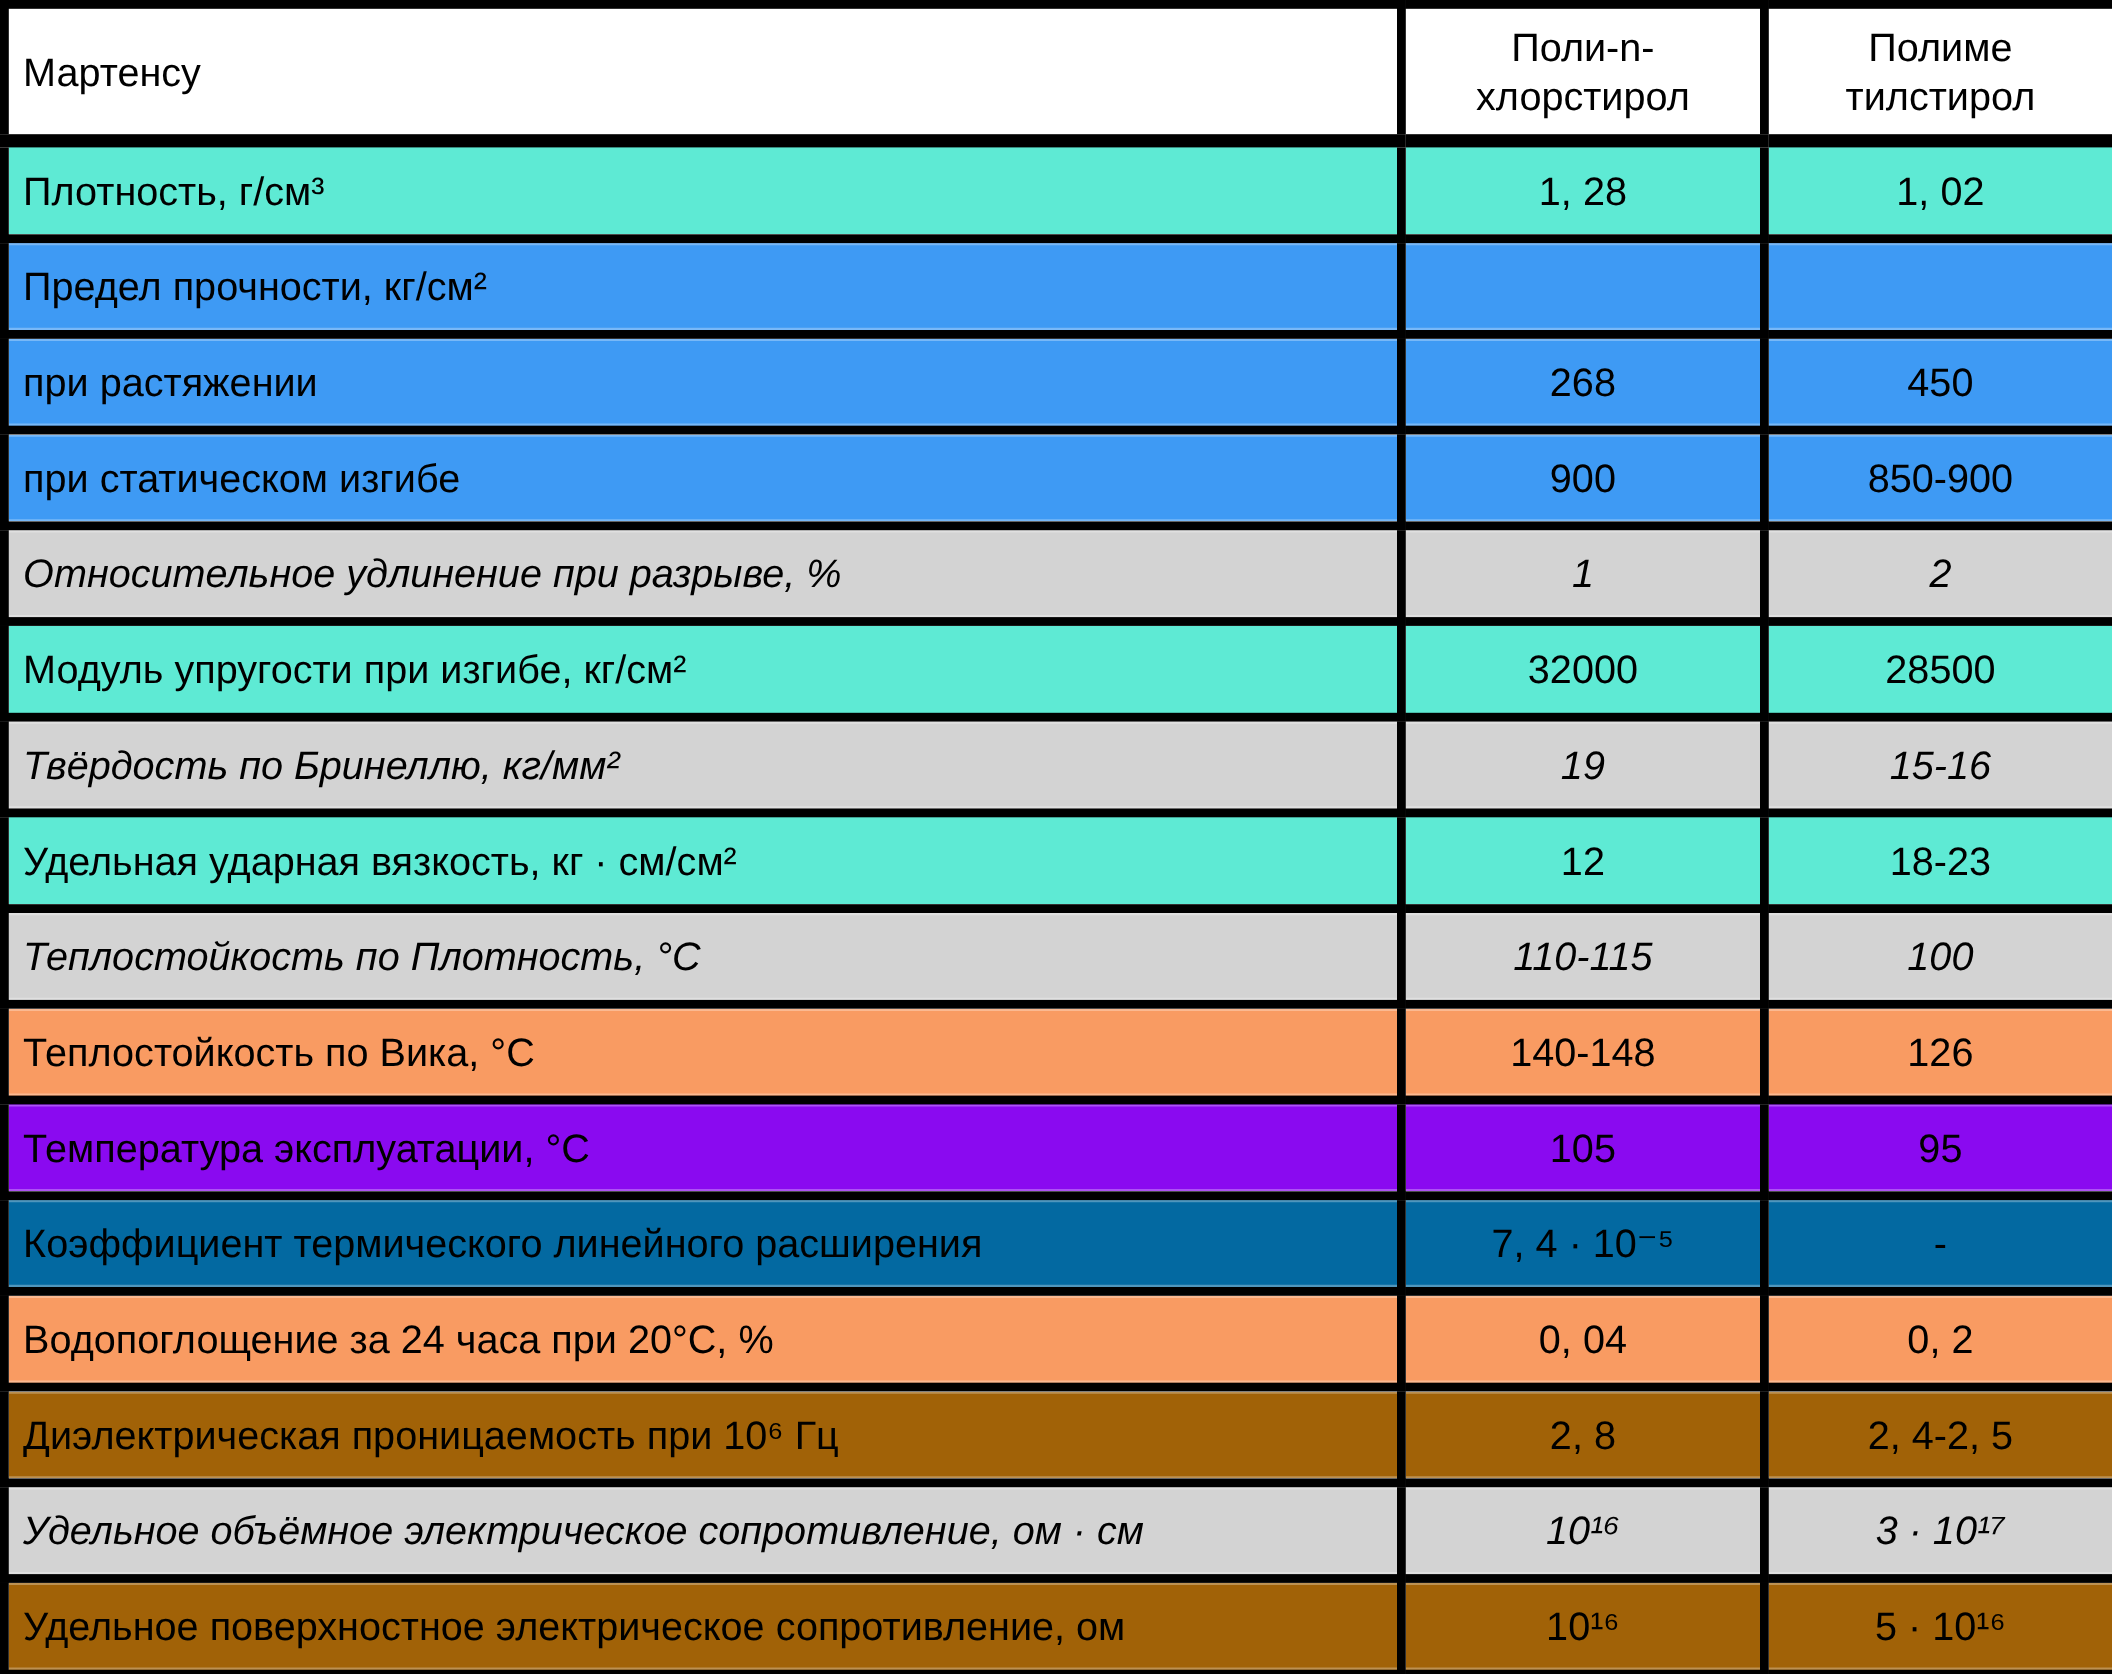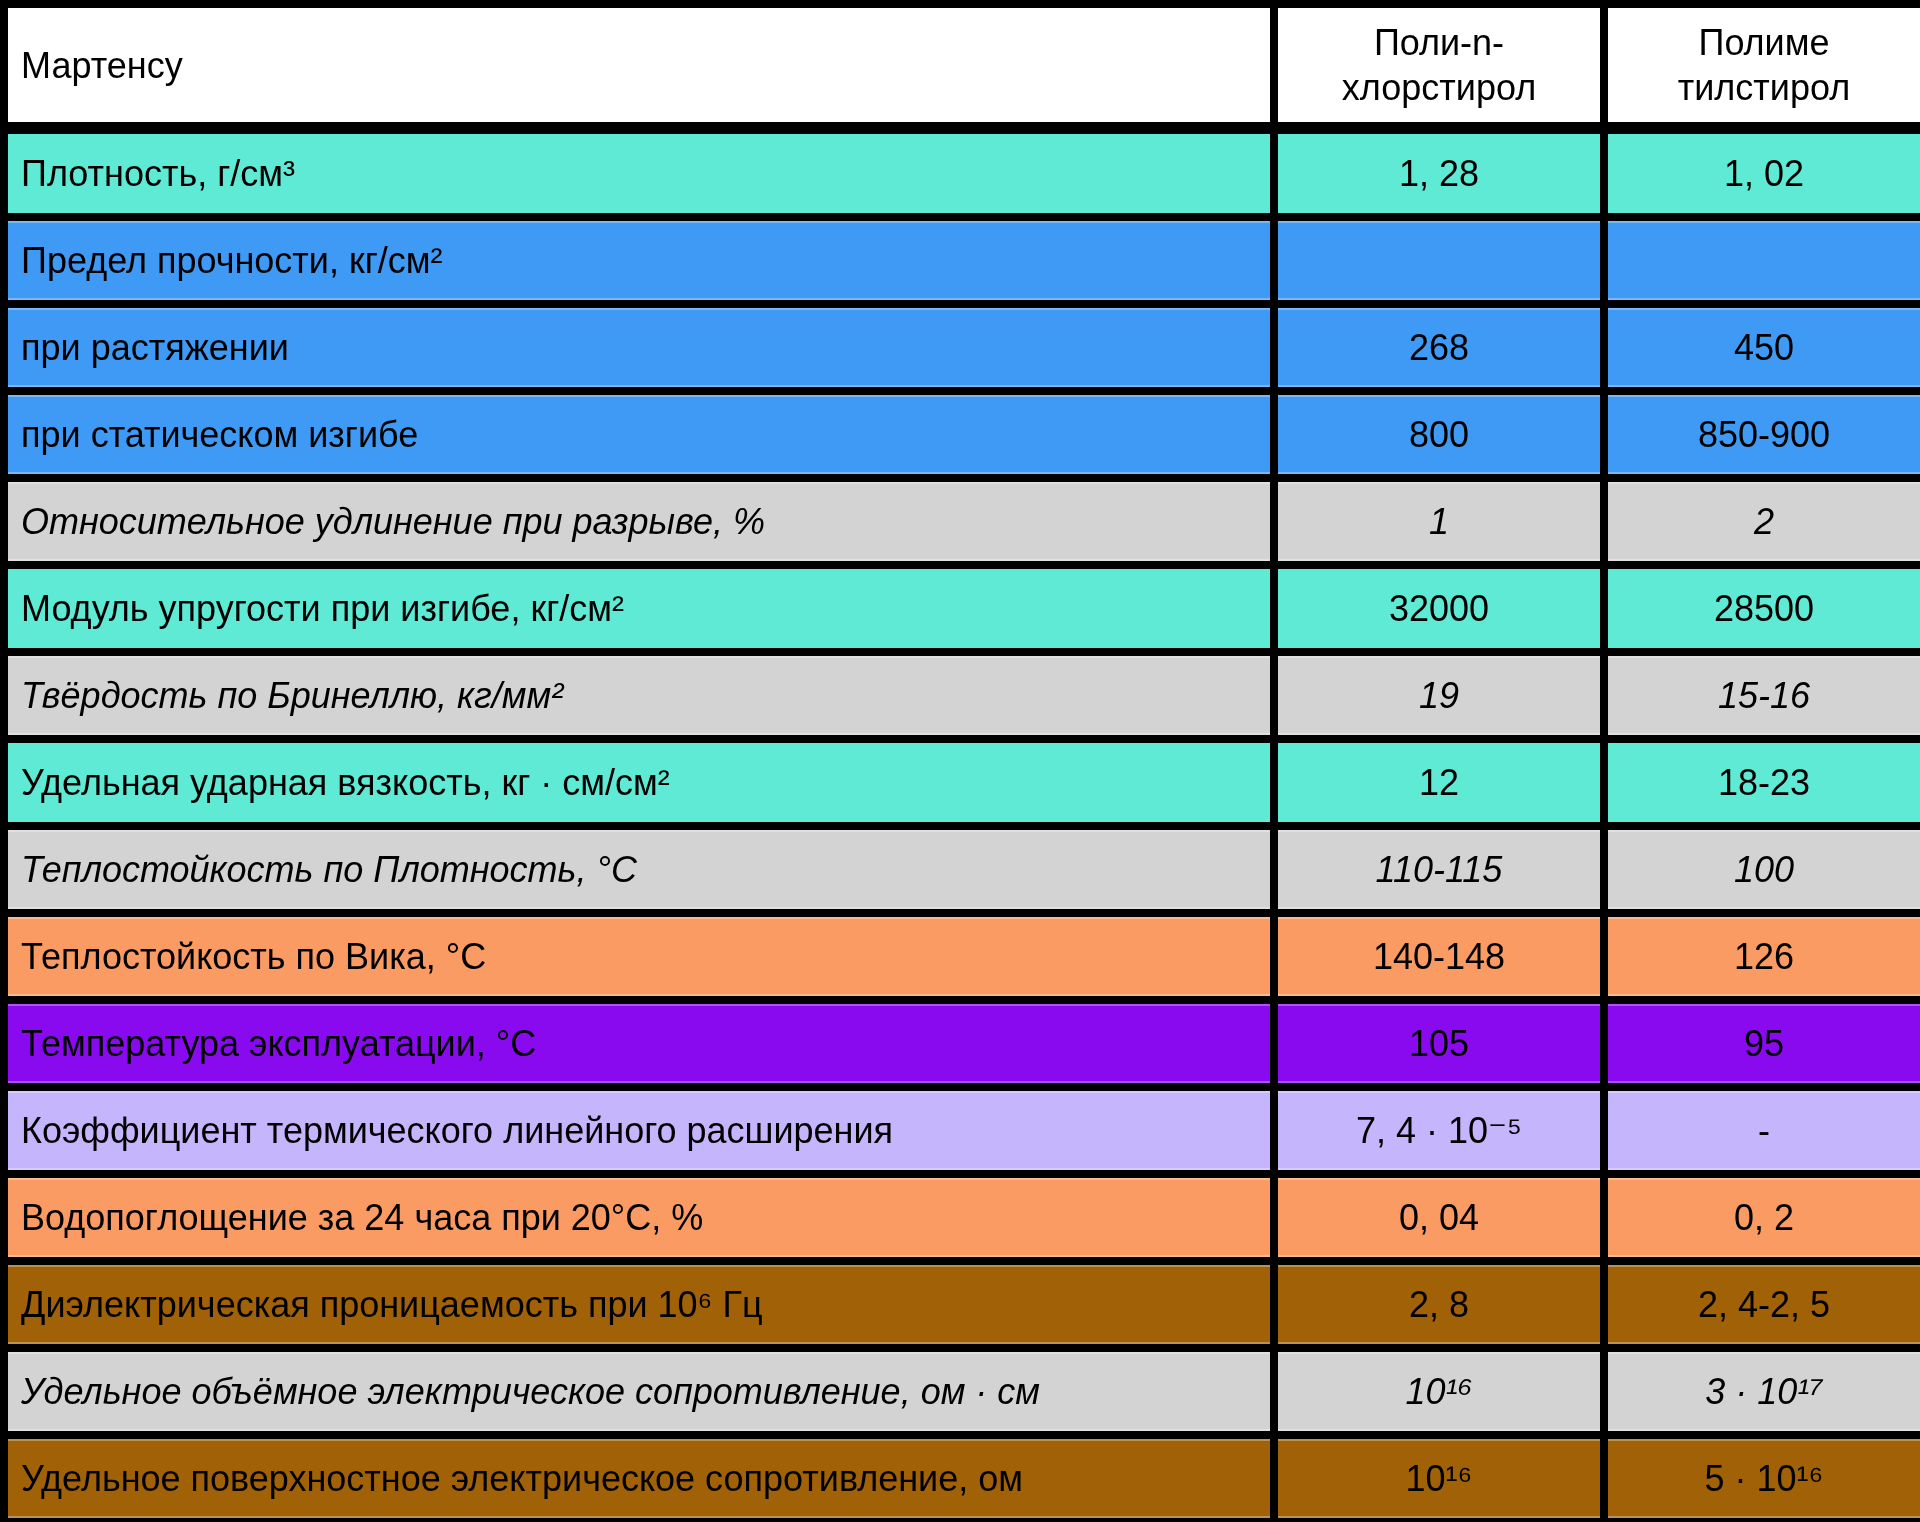--- a/index.html
+++ b/index.html
@@ -46,21 +46,21 @@
   th.val, td.val {
     text-align: center;
     padding: 0 4px;
   }
   tbody td { height: 77px; }
 
   
   tr.c-white  td { background: #5eead4; }
   tr.c-blue   td { background: #3e9af4; }
   tr.c-lgray  td { background: #d3d3d3; font-style: italic; }
-  tr.c-dgray  td { background: #c4b5fd; }
+  tr.c-dgray  td { background: #0369a1; }
   tr.c-orange td { background: #f99b62; }
   tr.c-purple td { background: #8a0af0; }
   tr.c-green  td { background: #a16207; }
 
   
   tr.c-blue td, tr.c-lgray td, tr.c-dgray td,
   tr.c-orange td, tr.c-purple td, tr.c-green td {
     box-shadow: inset 0 2px 0 rgba(255,255,255,0.30), inset 0 -2px 0 rgba(255,255,255,0.30);
   }
 </style>
@@ -93,21 +93,21 @@
       <td class="val"></td>
       <td class="val"></td>
     </tr>
     <tr class="c-blue">
       <td class="prop">при растяжении</td>
       <td class="val">268</td>
       <td class="val">450</td>
     </tr>
     <tr class="c-blue">
       <td class="prop">при статическом изгибе</td>
-      <td class="val">800</td>
+      <td class="val">900</td>
       <td class="val">850-900</td>
     </tr>
     <tr class="c-lgray">
       <td class="prop">Относительное удлинение при разрыве, %</td>
       <td class="val">1</td>
       <td class="val">2</td>
     </tr>
     <tr class="c-white">
       <td class="prop">Модуль упругости при изгибе, кг/см²</td>
       <td class="val">32000</td>

